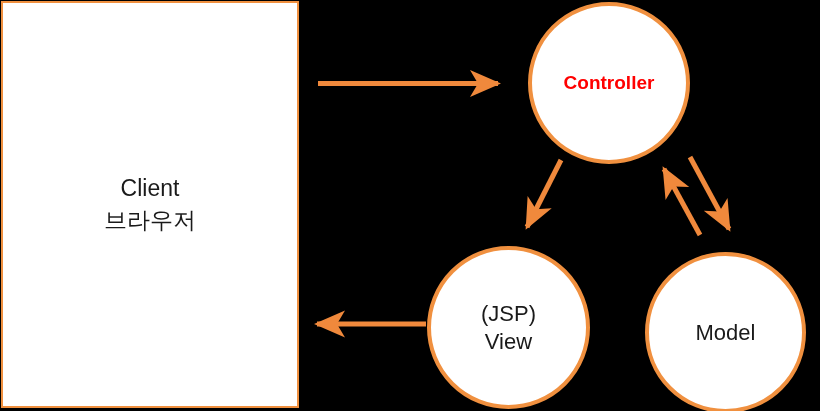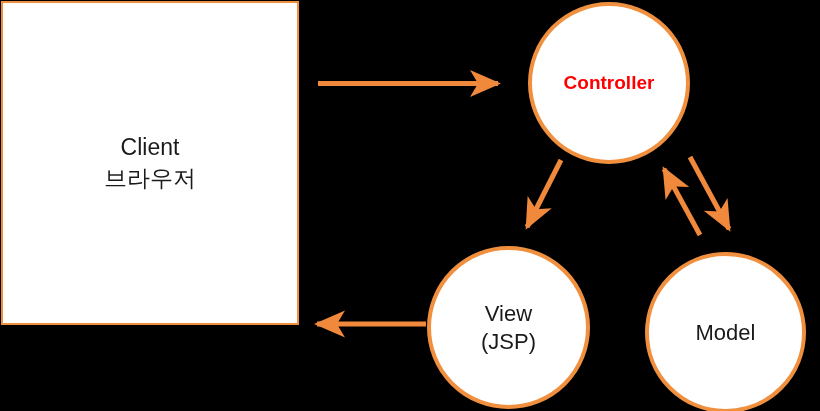--- a/index.html
+++ b/index.html
@@ -15,21 +15,21 @@
     overflow: hidden;
     font-family: "Liberation Sans", sans-serif;
   }
 
   
   .client-box {
     position: absolute;
     left: 1px;
     top: 1px;
     width: 298px;
-    height: 324px;
+    height: 407px;
     background: #ffffff;
     border: 2px solid #F0903F;
     box-sizing: border-box;
     display: flex;
     align-items: center;
     justify-content: center;
   }
   .client-label {
     text-align: center;
     color: #1a1a1a;
@@ -136,22 +136,22 @@
   </svg>
 
   <div class="node-circle circle-controller">
     <div class="node-text controller">
       <span>Controller</span>
     </div>
   </div>
 
   <div class="node-circle circle-view">
     <div class="node-text plain">
+      <span>(JSP)</span>
       <span>View</span>
-      <span>(JSP)</span>
     </div>
   </div>
 
   <div class="node-circle circle-model">
     <div class="node-text plain">
       <span>Model</span>
     </div>
   </div>
 
 </div>

